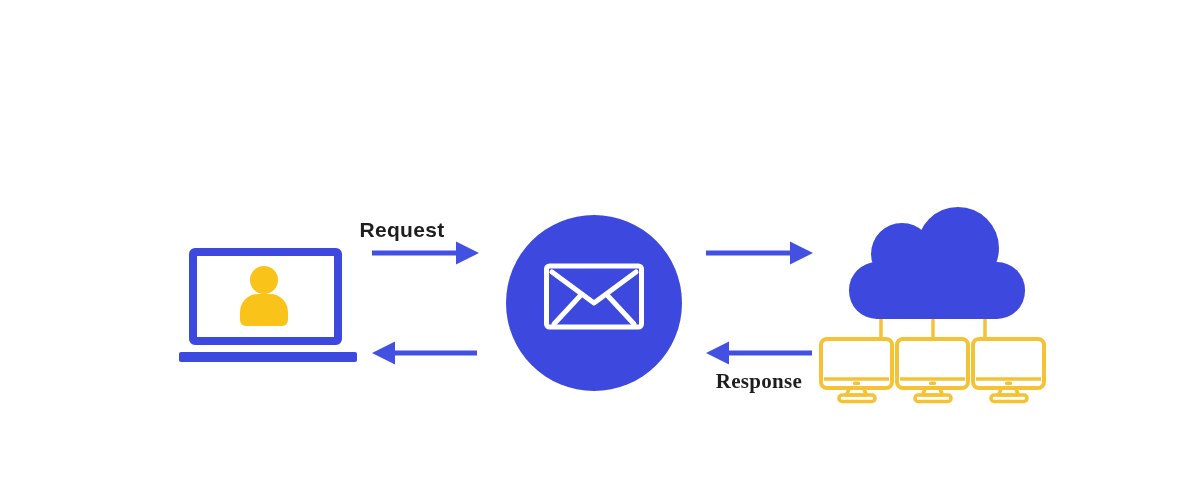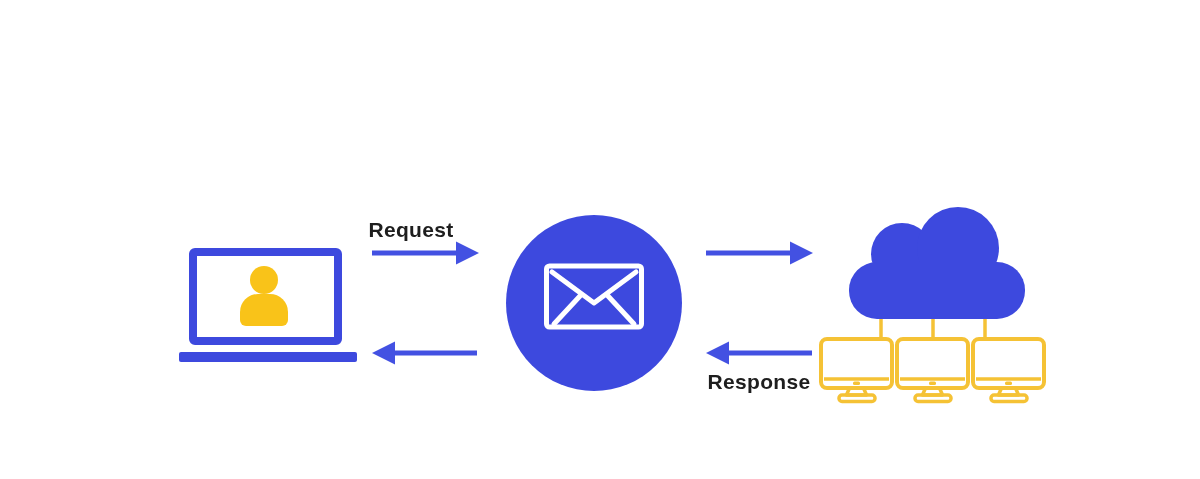--- a/index.html
+++ b/index.html
@@ -28,22 +28,22 @@
 
   .flow-label {
     position: absolute;
     font-size: 21px;
     font-weight: 700;
     letter-spacing: 0.3px;
     color: var(--text-dark, #1e1e1e);
     text-align: center;
     line-height: 1;
   }
-  .flow-label.request  { left: 358px; top: 219px; width: 106px; }
-  .flow-label.response { left: 703px; top: 371px; width: 112px; }
+  .flow-label.request  { left: 349px; top: 219px; width: 106px; }
+  .flow-label.response { left: 703px; top: 371px; width: 112px; font-family: Liberation Serif, serif; }
 
   svg.scene { position: absolute; left: 0; top: 0; }
 
   .f-blue   { fill: var(--primary-blue, #3D49DE); }
   .s-blue   { stroke: var(--primary-blue, #3D49DE); }
   .f-arrow  { fill: var(--arrow-blue, #4351E2); }
   .s-arrow  { stroke: var(--arrow-blue, #4351E2); }
   .f-yellow { fill: var(--person-yellow, #F9C319); }
   .s-monitor{ stroke: var(--monitor-yellow, #F5C235); }
   .f-monitor{ fill: var(--monitor-yellow, #F5C235); }

